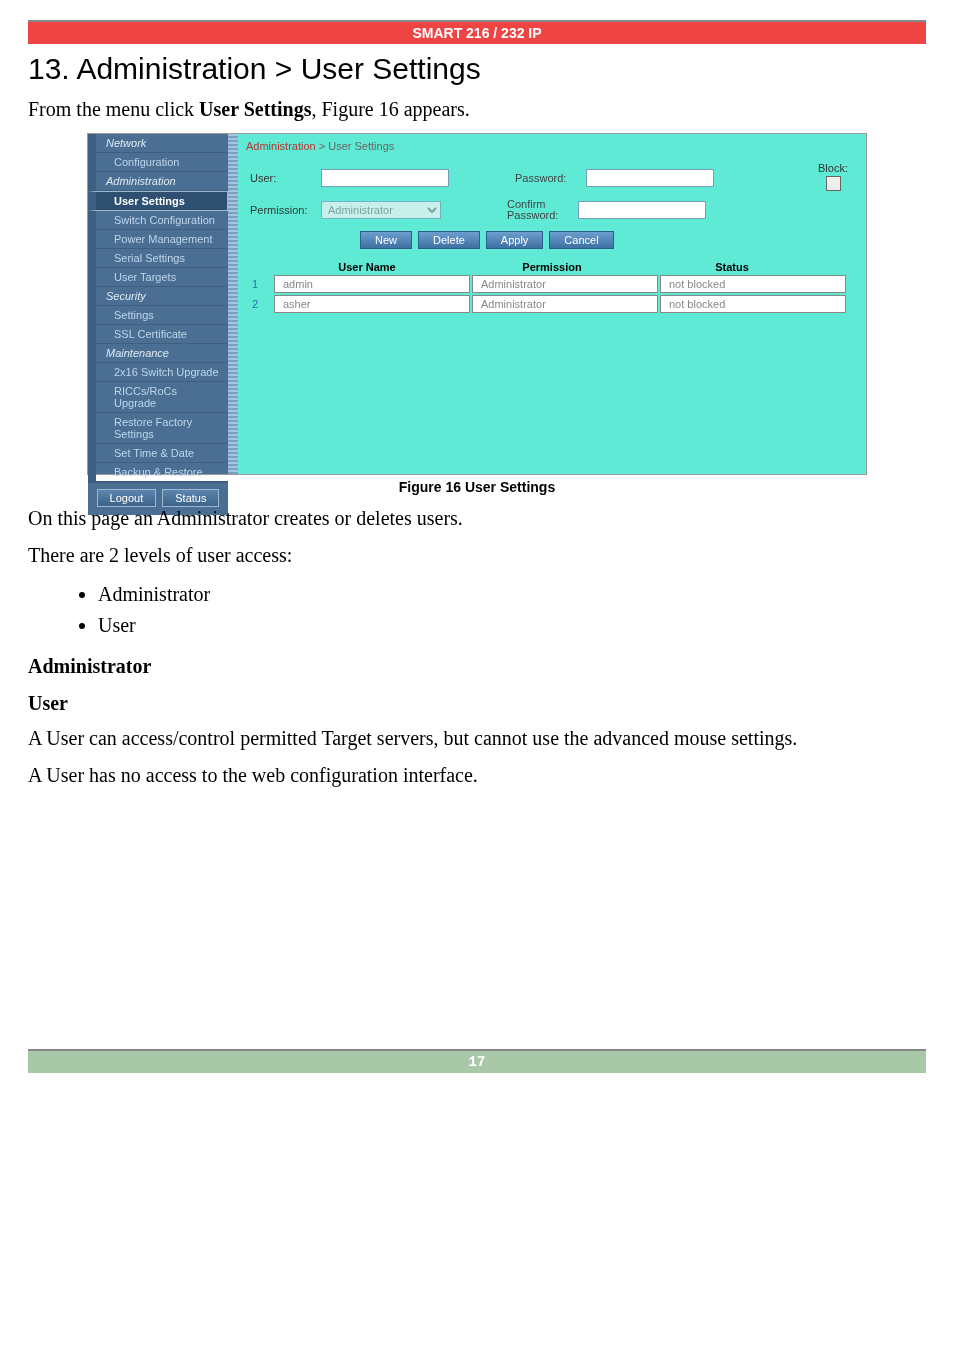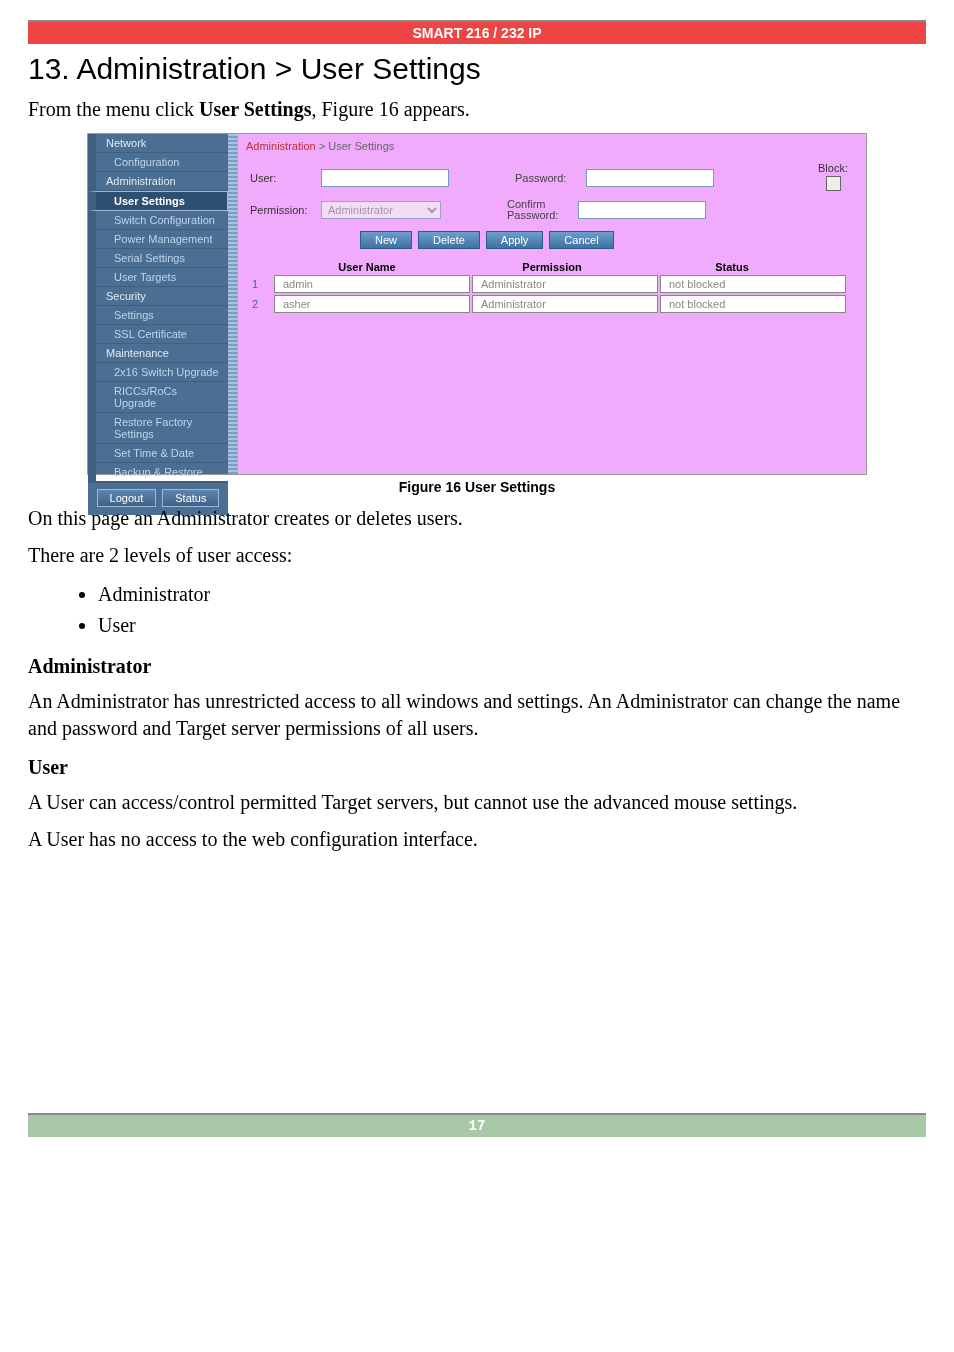--- a/index.html
+++ b/index.html
@@ -79,20 +79,21 @@
   .side-item {
     padding: 3px 6px 3px 10px;
     border-left: 8px solid #3e5f80;
     border-bottom: 1px solid #3e5f80;
     cursor: pointer;
   }
   .side-header {
     color: #dfe9f3;
     background: #4a6f93;
     font-weight: normal;
+    font-style: italic;
   }
   .side-sub {
     padding-left: 18px;
     color: #bdd5eb;
   }
   .side-selected {
     background: #2e4f70;
     color: #fff;
     font-weight: bold;
     border: 1px solid #9cb8d4;
@@ -110,21 +111,21 @@
   .side-btn {
     background: linear-gradient(#5d85ad,#3d6389);
     color:#fff;
     border:1px solid #9cb8d4;
     padding:2px 12px;
     font-size:11px;
     cursor:pointer;
   }
   .main-pane {
     flex:1;
-    background:#f0abfc;
+    background:#5eead4;
     position:relative;
     padding:0;
   }
   .vstripe {
     position:absolute;
     left:0; top:0; bottom:0;
     width:10px;
     background: repeating-linear-gradient(0deg,#7ba0c4 0,#7ba0c4 2px,#a7c3df 2px,#a7c3df 4px);
   }
   .breadcrumb {
@@ -338,20 +339,19 @@
   </div>
 
   <p class="body-text">On this page an Administrator creates or deletes users.</p>
   <p class="body-text">There are 2 levels of user access:</p>
   <ul class="bullets">
     <li>Administrator</li>
     <li>User</li>
   </ul>
 
   <div class="sub-head">Administrator</div>
-  <p class="body-text">An Administrator has unrestricted access to all windows and settings. An Administrator can change the name and password and Target server permissions of all users.</p>
 
   <div class="sub-head">User</div>
   <p class="body-text">A User can access/control permitted Target servers, but cannot use the advanced mouse settings.</p>
   <p class="body-text">A User has no access to the web configuration interface.</p>
 
   <div class="footer-bar">17</div>
 </div>
 
 </body></html>

